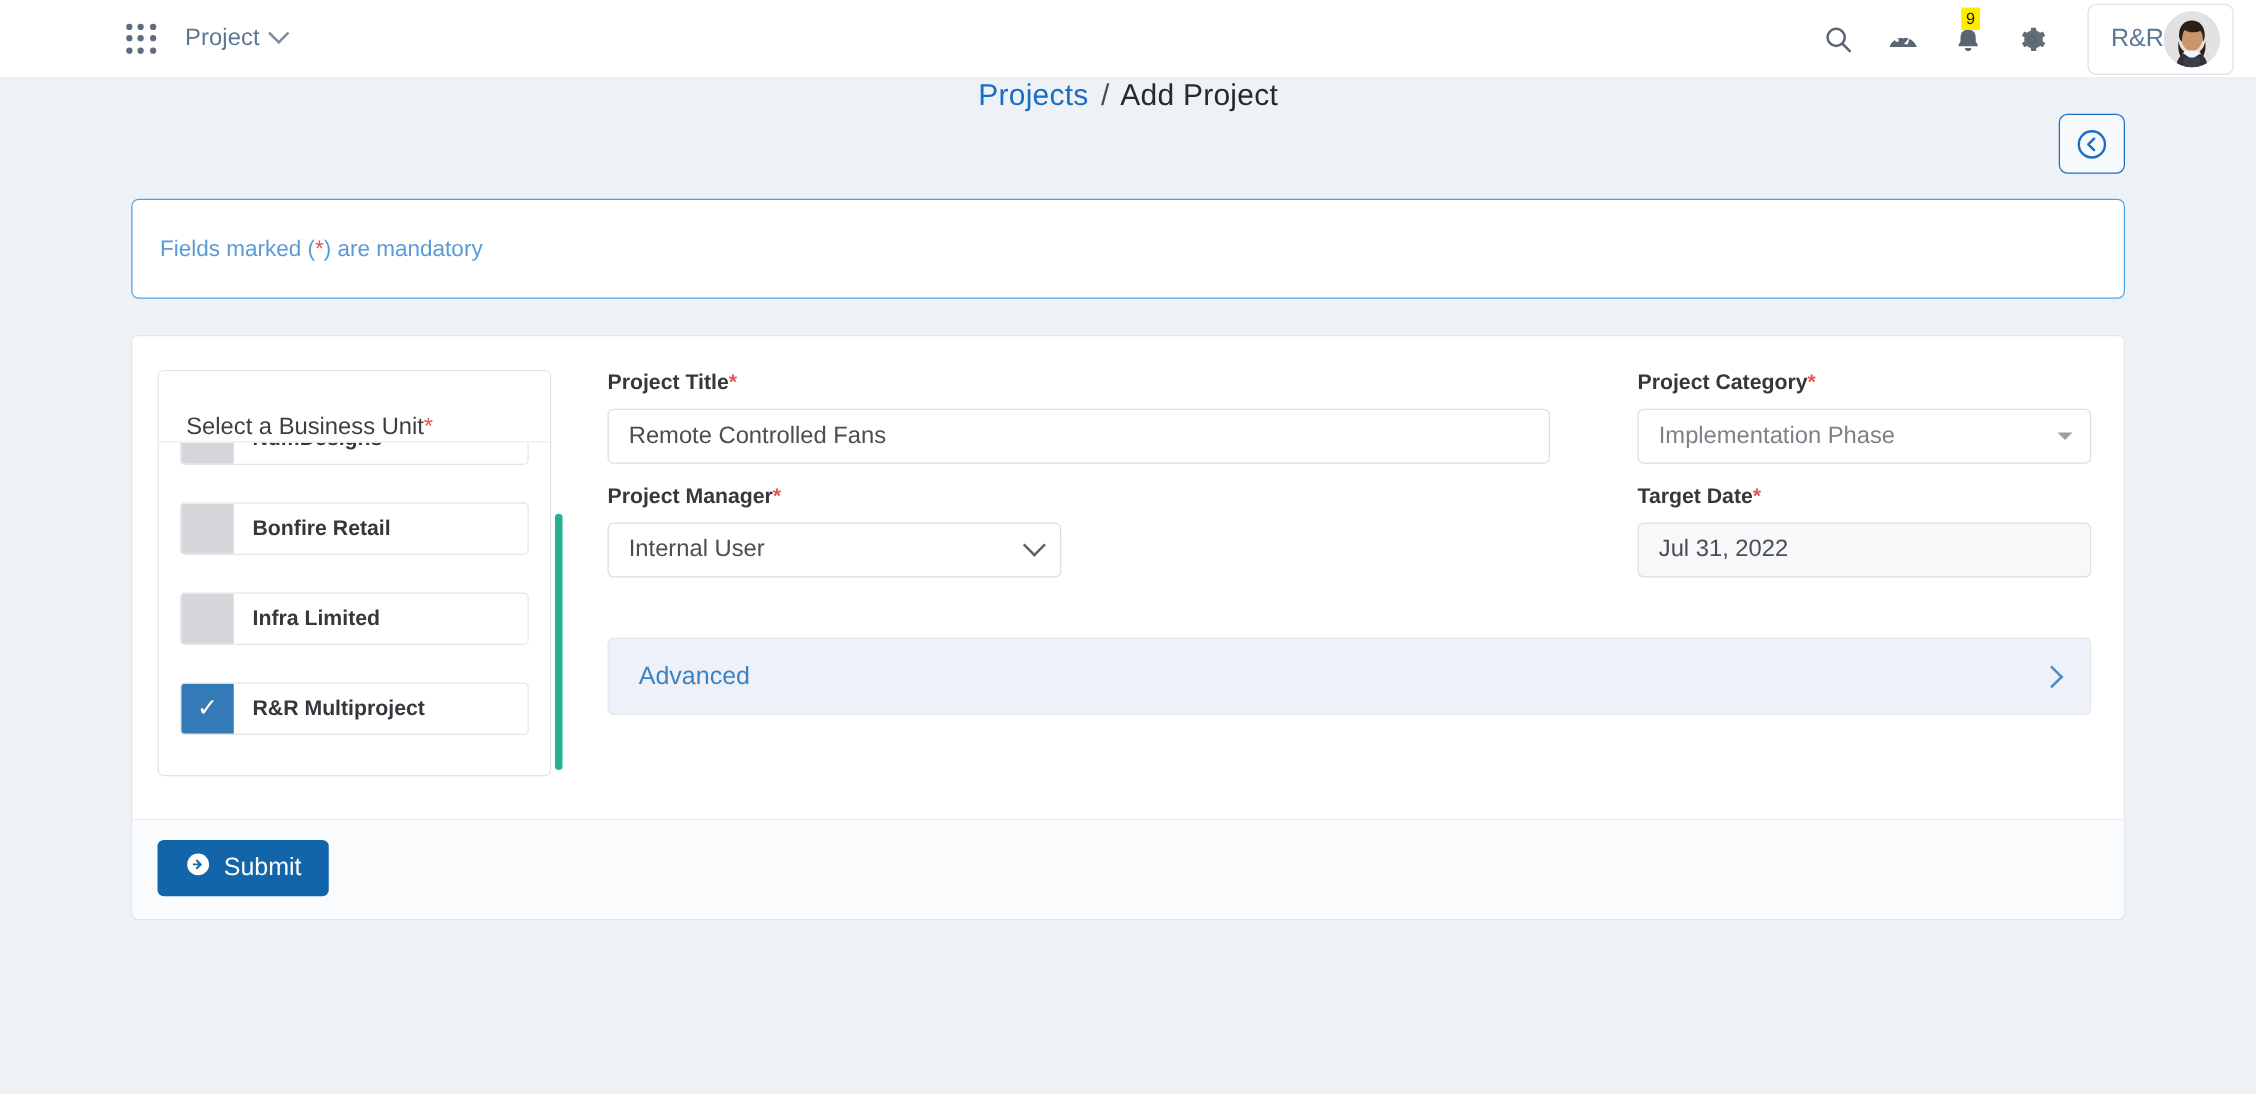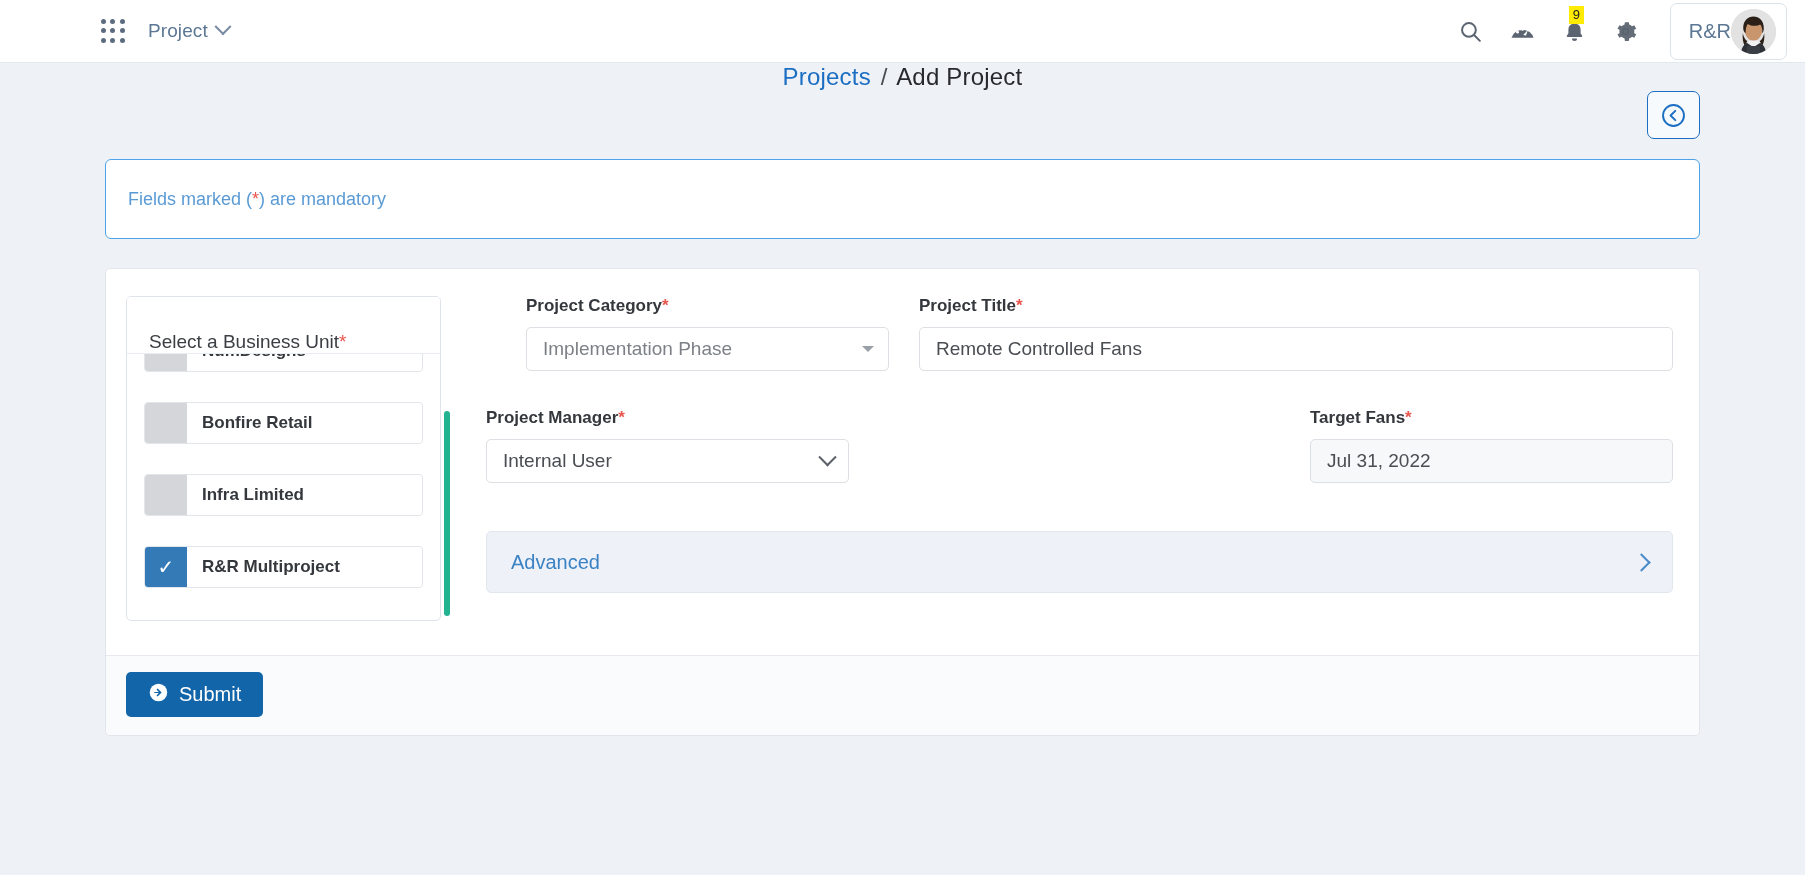--- a/index.html
+++ b/index.html
@@ -170,21 +170,21 @@
     left: 318px; top: 115px;
     width: 6px; height: 205px;
     background: #24b391;
     border-radius: 3px;
     cursor: pointer;
   }
 
   
   .fields { flex: 1; padding-left: 45px; }
   .row { display: flex; gap: 30px; }
-  .row.r2 { margin-top: 37px; }
+  .row.r2 { margin-top: 16px; }
   .fld { display: flex; flex-direction: column; }
   .f-title { width: 754px; }
   .f-cat   { width: 363px; margin-left: auto; }
   .f-pm    { width: 363px; }
   .f-start { width: 363px; }
   .f-target{ width: 363px; margin-left: auto; }
   .lbl {
     font-size: 17px; font-weight: bold; color: #34373c;
     margin-bottom: 11px;
   }
@@ -378,53 +378,53 @@
               <span class="bu-name">R&amp;R Multiproject</span>
             </div>
           </div>
         </div>
         <div class="bu-scroll"></div>
       </div>
 
       <div class="fields">
 
         <div class="row">
+          <div class="fld f-title">
+            <div class="lbl">
+              <span>Project Title</span><span class="star">*</span>
+            </div>
+            <div class="inp" placeholder="Project Title">Remote Controlled Fans</div>
+          </div>
+
           <div class="fld f-cat">
             <div class="lbl">
               <span>Project Category</span><span class="star">*</span>
             </div>
             <div class="sel">
               <span>Implementation Phase</span>
               <span class="caret-sm"></span>
             </div>
-          </div>
-
-          <div class="fld f-title">
-            <div class="lbl">
-              <span>Project Title</span><span class="star">*</span>
-            </div>
-            <div class="inp" placeholder="Project Title">Remote Controlled Fans</div>
           </div>
         </div>
 
         <div class="row r2">
           <div class="fld f-pm">
             <div class="lbl">
               <span>Project Manager</span><span class="star">*</span>
             </div>
             <div class="sel dark">
               <span>Internal User</span>
               <span class="caret-chev"></span>
             </div>
           </div>
 
 
           <div class="fld f-target">
             <div class="lbl">
-              <span>Target Fans</span><span class="star">*</span>
+              <span>Target Date</span><span class="star">*</span>
             </div>
             <div class="inp readonly">Jul 31, 2022</div>
           </div>
         </div>
 
         <div class="adv">
           <span class="adv-label">Advanced</span>
           <span class="adv-chev"></span>
         </div>
 

